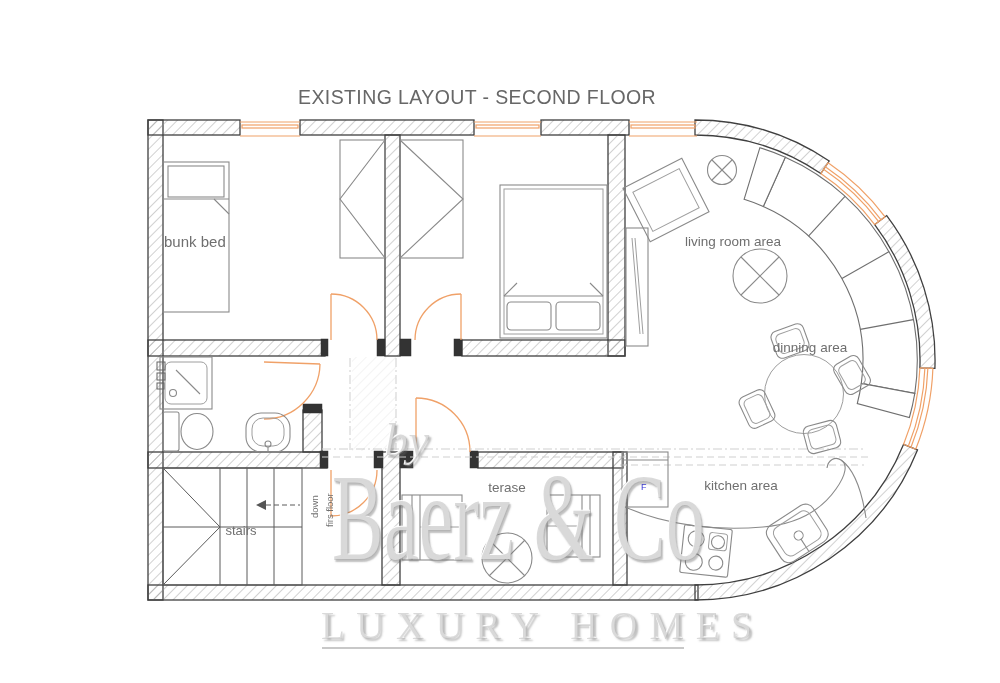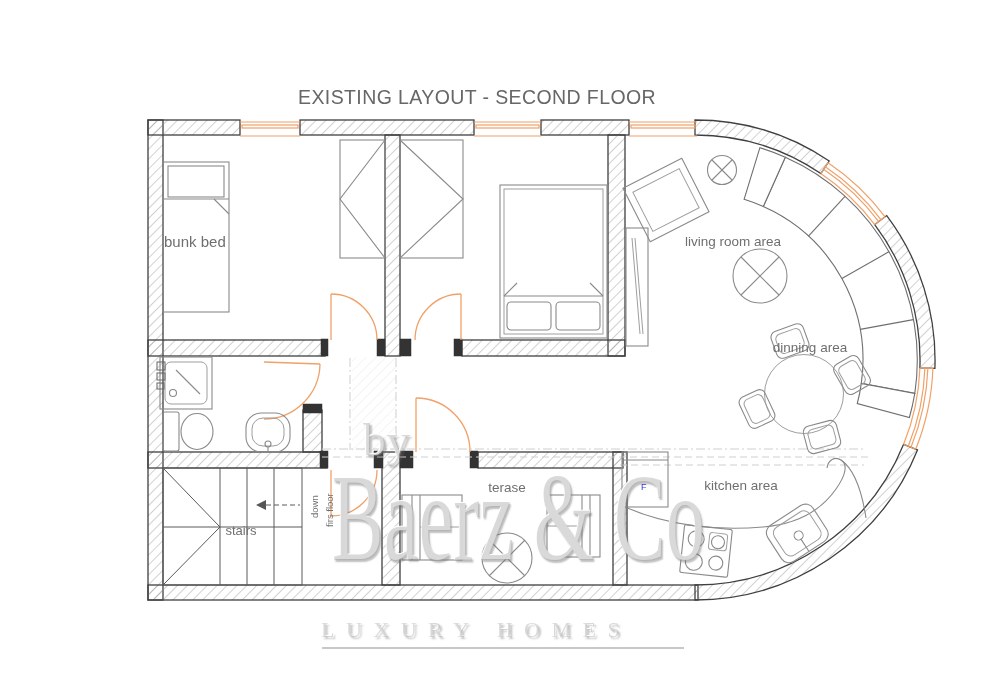--- a/index.html
+++ b/index.html
@@ -16,24 +16,24 @@
   .fur{stroke:#8a8a8a;fill:none;stroke-width:1.1;}
   .furl{stroke:#9e9e9e;fill:none;stroke-width:1;}
   .sofa{stroke:#6f6f6f;fill:#fff;stroke-width:1.1;}
   .dash{stroke:#cfcfcf;fill:none;stroke-width:1;}
   .stair{stroke:#5a5a5a;fill:none;stroke-width:1;}
   .lbl{font-family:"Liberation Sans",sans-serif;fill:#6f6f6f;}
   
   .wm{position:absolute;font-family:"Liberation Serif",serif;color:rgba(168,168,168,.42);
       text-shadow:-1px -1px 0 rgba(255,255,255,.95),2px 2px 2px rgba(105,105,105,.42);
       white-space:nowrap;pointer-events:none;}
-  .wm-by{left:363px;top:413px;font-size:47px;}
+  .wm-by{left:385px;top:413px;font-size:47px;font-style:italic;}
   .wm-name{left:332px;top:457px;font-size:124px;line-height:1;
            transform:scaleX(.63);transform-origin:0 0;}
-  .wm-tag{left:321px;top:617px;font-size:22px;letter-spacing:11.5px;
+  .wm-tag{left:321px;top:603px;font-size:39px;letter-spacing:11.5px;
           color:rgba(182,182,182,.5);}
   .wm-line{position:absolute;left:322px;top:647px;width:362px;height:2px;background:#c8c8c8;}
 </style>
 </head>
 <body>
 
 <div class="page">
 
   <div class="title">EXISTING LAYOUT - SECOND FLOOR</div>
 

